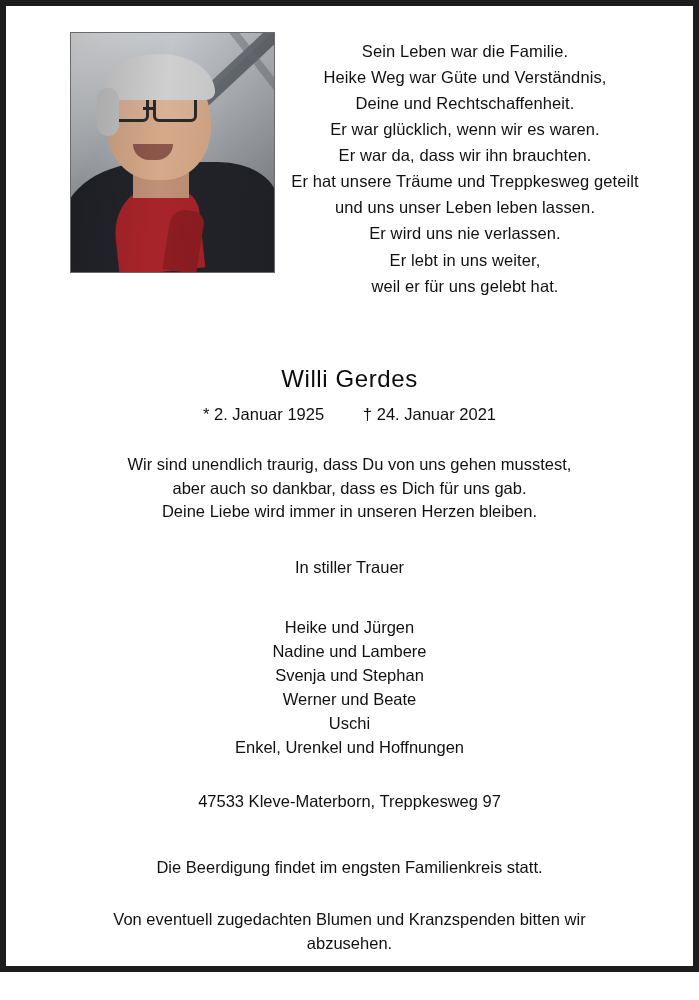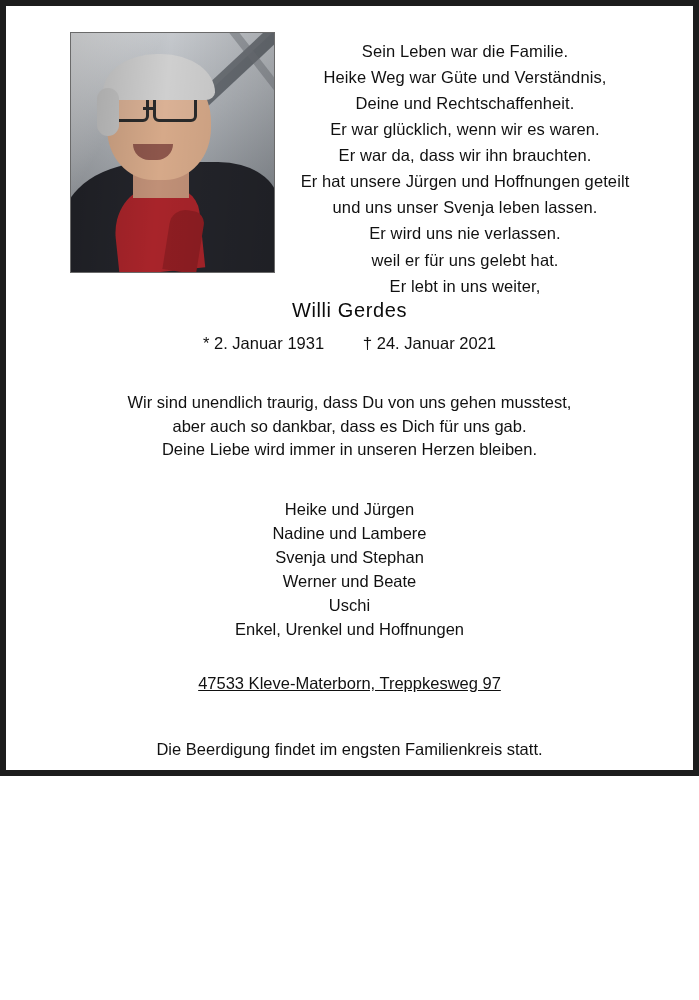--- a/index.html
+++ b/index.html
@@ -7,21 +7,21 @@
     padding: 0;
     background: #ffffff;
   }
   body {
     font-family: "Liberation Sans", sans-serif;
     color: #000000;
   }
   .obituary-card {
     position: relative;
     width: 699px;
-    height: 776px;
+    height: 972px;
     box-sizing: border-box;
     background: #ffffff;
     border: 6px solid #1d1d1d;
     overflow: hidden;
   }
   .inner {
     position: absolute;
     inset: 0;
     padding: 26px 28px 10px 28px;
     box-sizing: border-box;
@@ -188,45 +188,46 @@
     font-size: 16.5px;
     line-height: 1.58;
     color: #111;
     padding-top: 6px;
     letter-spacing: 0.1px;
   }
   .poem .line { display: block; white-space: nowrap; }
 
   .name {
     text-align: center;
-    font-size: 20px;
+    font-size: 24px;
+    margin-top: 66px;
     letter-spacing: 0.6px;
     color: #0b0b0b;
   }
   .dates {
     text-align: center;
     font-size: 16.5px;
     margin-top: 12px;
     color: #111;
   }
   .dates .birth { margin-right: 34px; }
   .dagger { font-size: 17px; }
 
   .block {
     text-align: center;
     font-size: 16.5px;
     line-height: 1.45;
     color: #111;
   }
   .block .line { display: block; }
 
-  .m-intro { margin-top: 37px; }
+  .m-intro { margin-top: 28px; }
   .m-trauer { margin-top: 32px; }
   .m-family { margin-top: 36px; }
-  .m-address { margin-top: 30px; text-decoration: underline; }
+  .m-address { margin-top: 30px; }
   .m-burial { margin-top: 42px; }
   .m-flowers { margin-top: 28px; }
   .m-thanks { margin-top: 28px; }
 </style>
 </head>
 <body>
 
 <div class="obituary-card">
   <div class="inner">
 
@@ -252,61 +253,66 @@
           <div class="photo-shadow"></div>
         </div>
       </div>
 
       <div class="poem">
         <span class="line">Sein Leben war die Familie.</span>
         <span class="line">Heike Weg war Güte und Verständnis,</span>
         <span class="line">Deine und Rechtschaffenheit.</span>
         <span class="line">Er war glücklich, wenn wir es waren.</span>
         <span class="line">Er war da, dass wir ihn brauchten.</span>
-        <span class="line">Er hat unsere Jürgen und Hoffnungen geteilt</span>
-        <span class="line">und uns unser Svenja leben lassen.</span>
+        <span class="line">Er hat unsere Träume und Treppkesweg geteilt</span>
+        <span class="line">und uns unser Leben leben lassen.</span>
         <span class="line">Er wird uns nie verlassen.</span>
+        <span class="line">Er lebt in uns weiter,</span>
         <span class="line">weil er für uns gelebt hat.</span>
-        <span class="line">Er lebt in uns weiter,</span>
       </div>
     </div>
 
     <div class="name">Willi Gerdes</div>
 
     <div class="dates">
       <span class="birth">
         <span>*</span>
-        <span>2. Januar 1931</span>
+        <span>2. Januar 1925</span>
       </span>
       <span>
         <span class="dagger">†</span>
         <span>24. Januar 2021</span>
       </span>
     </div>
 
     <div class="block m-intro">
       <span class="line">Wir sind unendlich traurig, dass Du von uns gehen musstest,</span>
       <span class="line">aber auch so dankbar, dass es Dich für uns gab.</span>
       <span class="line">Deine Liebe wird immer in unseren Herzen bleiben.</span>
     </div>
 
+    <div class="block m-trauer">In stiller Trauer</div>
 
     <div class="block m-family">
       <span class="line">Heike und Jürgen</span>
       <span class="line">Nadine und Lambere</span>
       <span class="line">Svenja und Stephan</span>
       <span class="line">Werner und Beate</span>
       <span class="line">Uschi</span>
       <span class="line">Enkel, Urenkel und Hoffnungen</span>
     </div>
 
     <div class="block m-address">47533 Kleve-Materborn, Treppkesweg 97</div>
 
     <div class="block m-burial">Die Beerdigung findet im engsten Familienkreis statt.</div>
 
+    <div class="block m-flowers">
+      <span class="line">Von eventuell zugedachten Blumen und Kranzspenden bitten wir</span>
+      <span class="line">abzusehen.</span>
+    </div>
 
     <div class="block m-thanks">
       <span class="line">Ein besonderer Dank gilt seiner Vita und dem ambulanten</span>
 
     </div>
 
   </div>
 </div>
 
 </body></html>

